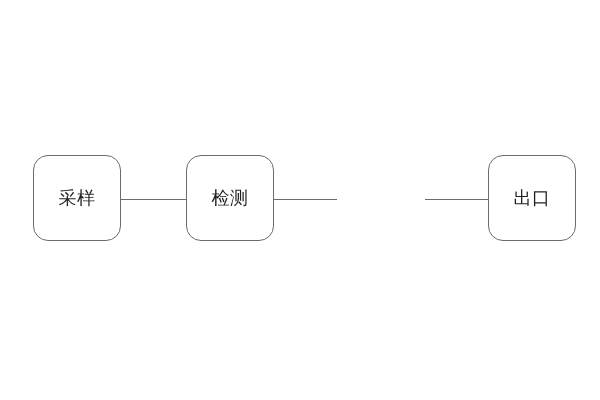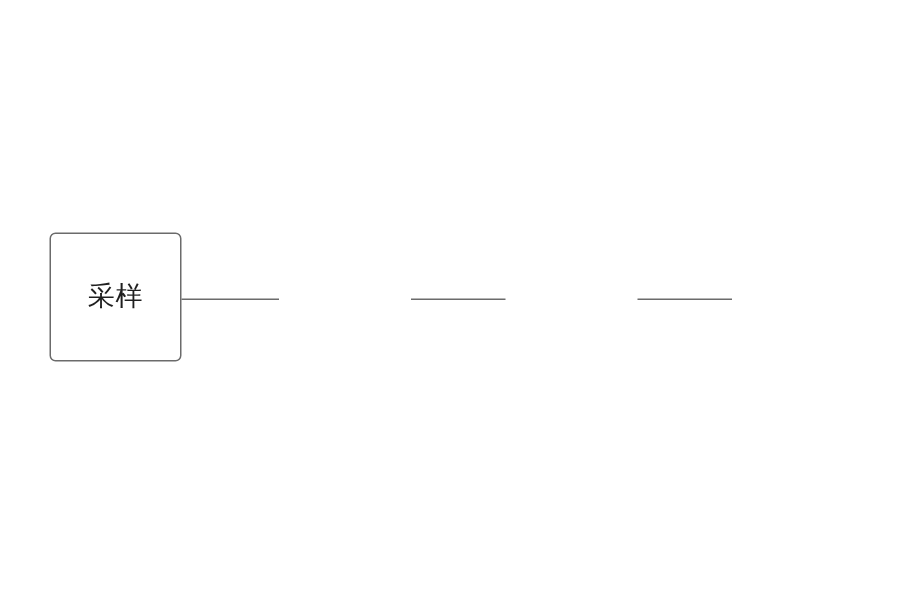--- a/index.html
+++ b/index.html
@@ -18,21 +18,21 @@
     width: 600px;
     height: 400px;
     background: #ffffff;
   }
   .flow-node {
     position: absolute;
     box-sizing: border-box;
     width: 88px;
     height: 86px;
     border: 1.4px solid #6b6b6b;
-    border-radius: 4px;
+    border-radius: 15px;
     background: #ffffff;
     display: flex;
     align-items: center;
     justify-content: center;
   }
   .flow-node .node-label {
     font-family: "DejaVu Sans", "Liberation Sans", sans-serif;
     font-size: 18px;
     line-height: 1;
     color: #1f1f1f;
@@ -59,20 +59,26 @@
 <body>
 
 <div id="canvas">
 
   <div class="flow-node node-1">
     <span class="node-label">采样</span>
   </div>
 
   <div class="connector conn-1"></div>
 
+  <div class="flow-node node-2">
+    <span class="node-label">检测</span>
+  </div>
 
   <div class="connector conn-2"></div>
 
 
   <div class="connector conn-3"></div>
 
+  <div class="flow-node node-4">
+    <span class="node-label">出口</span>
+  </div>
 
 </div>
 
 </body></html>

